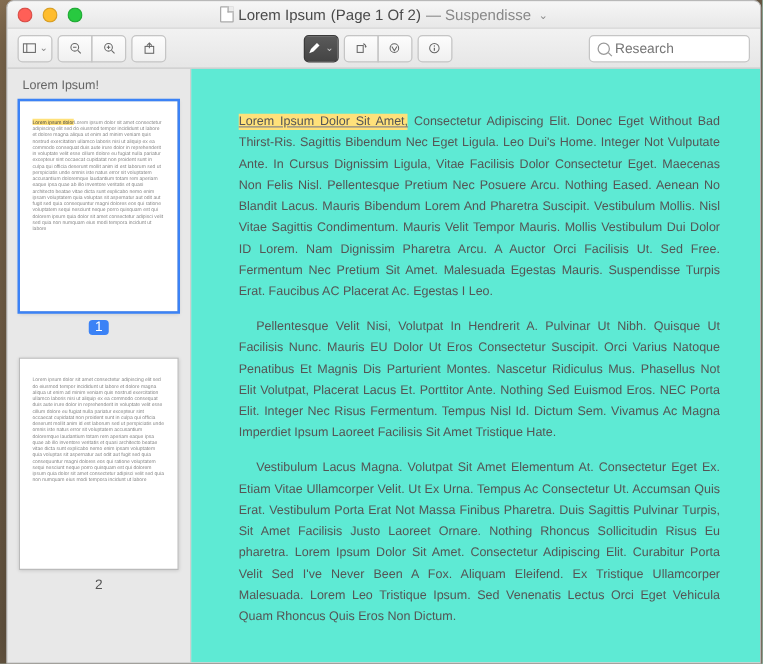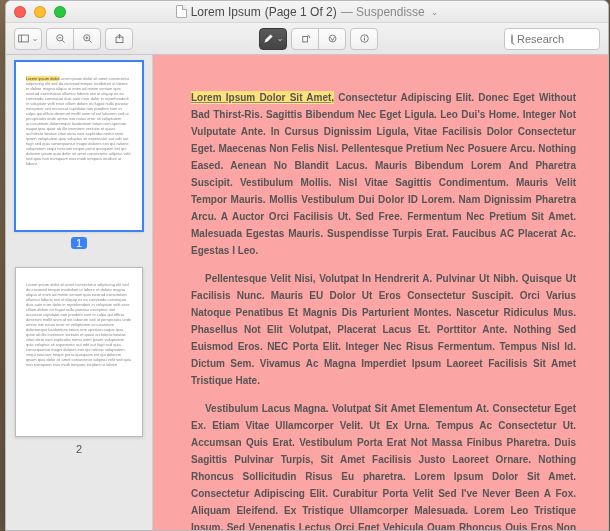--- a/index.html
+++ b/index.html
@@ -71,21 +71,21 @@
   cursor: default;
 }
 .tbtn.dark { background: linear-gradient(#5a5a5a,#444); border-color:#3a3a3a; color:#fff; }
 .tbtn .chev-sm { font-size: 8px; margin-left: 3px; color:#888; }
 .tgroup { display: flex; }
 .tgroup .tbtn { border-radius: 0; margin-left: -1px; }
 .tgroup .tbtn:first-child { border-radius: 4px 0 0 4px; margin-left:0; }
 .tgroup .tbtn:last-child { border-radius: 0 4px 4px 0; }
 .tspacer { flex: 1; }
 .search {
-  width: 96px; height: 22px;
+  width: 129px; height: 22px;
   background: #fff; border: 1px solid #c5c5c5; border-radius: 4px;
   display: flex; align-items: center; padding: 0 6px; gap: 4px;
 }
 .search input { border: none; outline: none; font-size: 11px; width: 90px; color: #999; background: transparent; }
 .mag { width: 10px; height: 10px; border: 1.2px solid #999; border-radius: 50%; position: relative; }
 .mag::after { content:''; position:absolute; width:4px; height:1.2px; background:#999; bottom:-2px; right:-3px; transform:rotate(45deg); }
 
 .content { flex:1; display:flex; overflow:hidden; }
 
 .sidebar {
@@ -106,24 +106,23 @@
   font-size: 4px; line-height: 5px; color: #888;
   overflow: hidden;
 }
 .thumb.sel { outline: 2px solid #3b82f6; outline-offset: -1px; }
 .thumb .hl { background: #ffe17a; display:inline; color:#444; }
 .pnum { text-align:center; font-size: 11px; color:#fff; background:#3b82f6; border-radius:3px; width:16px; margin: 4px auto 18px; }
 .pnum.plain { background:none; color:#555; }
 
 .docview {
   flex: 1;
-  background: #fca5a5;
+  background: #5eead4;
   overflow-y: auto;
   position: relative;
-  font-weight: bold;
 }
 .page {
   padding: 34px 32px 10px 38px;
   font-size: 10px;
   line-height: 17px;
   color: #555;
   font-family: Arial, sans-serif;
 }
 .page p { margin-bottom: 11px; text-align: justify; }
 .underlined { text-decoration: underline; text-decoration-color: #888; }
@@ -221,20 +220,21 @@
 
     <div class="search">
       <span class="mag"></span>
       <input placeholder="Research" style="">
     </div>
   </div>
 
   <div class="content">
 
     <div class="sidebar">
+      <div class="sb-title">Lorem Ipsum!</div>
 
       <div class="thumb sel">
         <span class="hl">Lorem ipsum dolor</span><span>Lorem ipsum dolor sit amet consectetur adipiscing elit sed do eiusmod tempor incididunt ut labore et dolore magna aliqua ut enim ad minim veniam quis nostrud exercitation ullamco laboris nisi ut aliquip ex ea commodo consequat duis aute irure dolor in reprehenderit in voluptate velit esse cillum dolore eu fugiat nulla pariatur excepteur sint occaecat cupidatat non proident sunt in culpa qui officia deserunt mollit anim id est laborum sed ut perspiciatis unde omnis iste natus error sit voluptatem accusantium doloremque laudantium totam rem aperiam eaque ipsa quae ab illo inventore veritatis et quasi architecto beatae vitae dicta sunt explicabo nemo enim ipsam voluptatem quia voluptas sit aspernatur aut odit aut fugit sed quia consequuntur magni dolores eos qui ratione voluptatem sequi nesciunt neque porro quisquam est qui dolorem ipsum quia dolor sit amet consectetur adipisci velit sed quia non numquam eius modi tempora incidunt ut labore</span>
       </div>
       <div class="pnum">1</div>
 
       <div class="thumb">
         <span>Lorem ipsum dolor sit amet consectetur adipiscing elit sed do eiusmod tempor incididunt ut labore et dolore magna aliqua ut enim ad minim veniam quis nostrud exercitation ullamco laboris nisi ut aliquip ex ea commodo consequat duis aute irure dolor in reprehenderit in voluptate velit esse cillum dolore eu fugiat nulla pariatur excepteur sint occaecat cupidatat non proident sunt in culpa qui officia deserunt mollit anim id est laborum sed ut perspiciatis unde omnis iste natus error sit voluptatem accusantium doloremque laudantium totam rem aperiam eaque ipsa quae ab illo inventore veritatis et quasi architecto beatae vitae dicta sunt explicabo nemo enim ipsam voluptatem quia voluptas sit aspernatur aut odit aut fugit sed quia consequuntur magni dolores eos qui ratione voluptatem sequi nesciunt neque porro quisquam est qui dolorem ipsum quia dolor sit amet consectetur adipisci velit sed quia non numquam eius modi tempora incidunt ut labore</span>
       </div>
       <div class="pnum plain">2</div>

